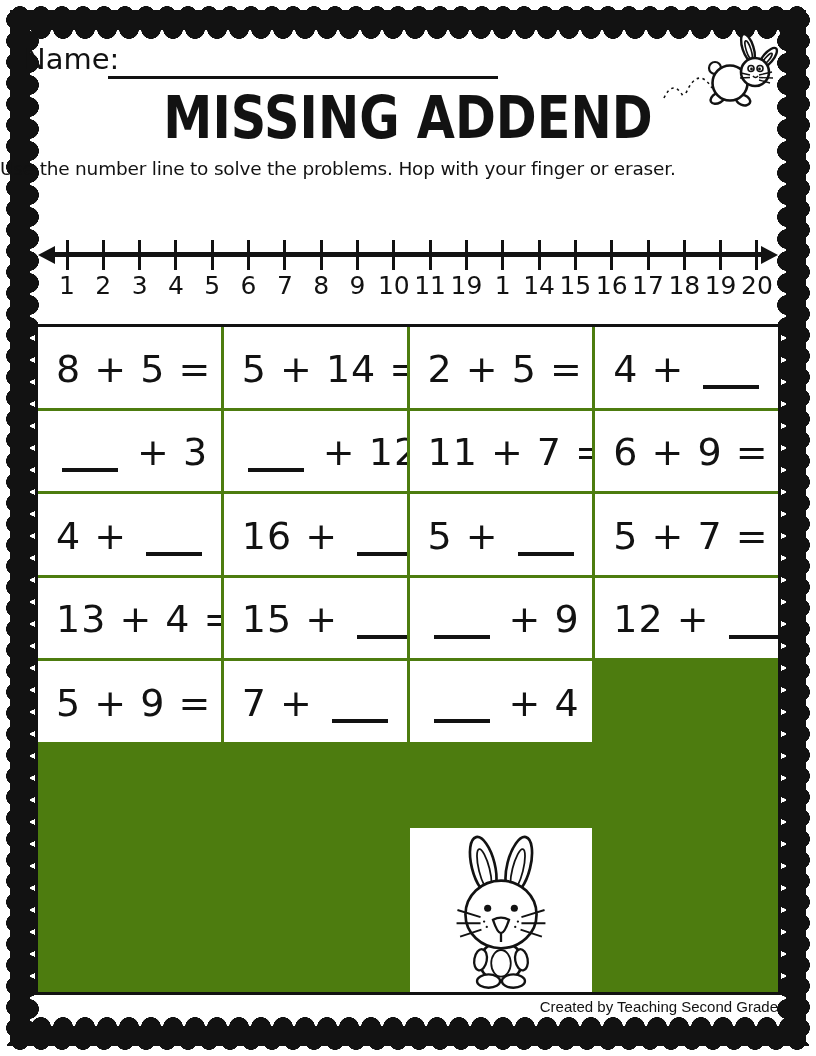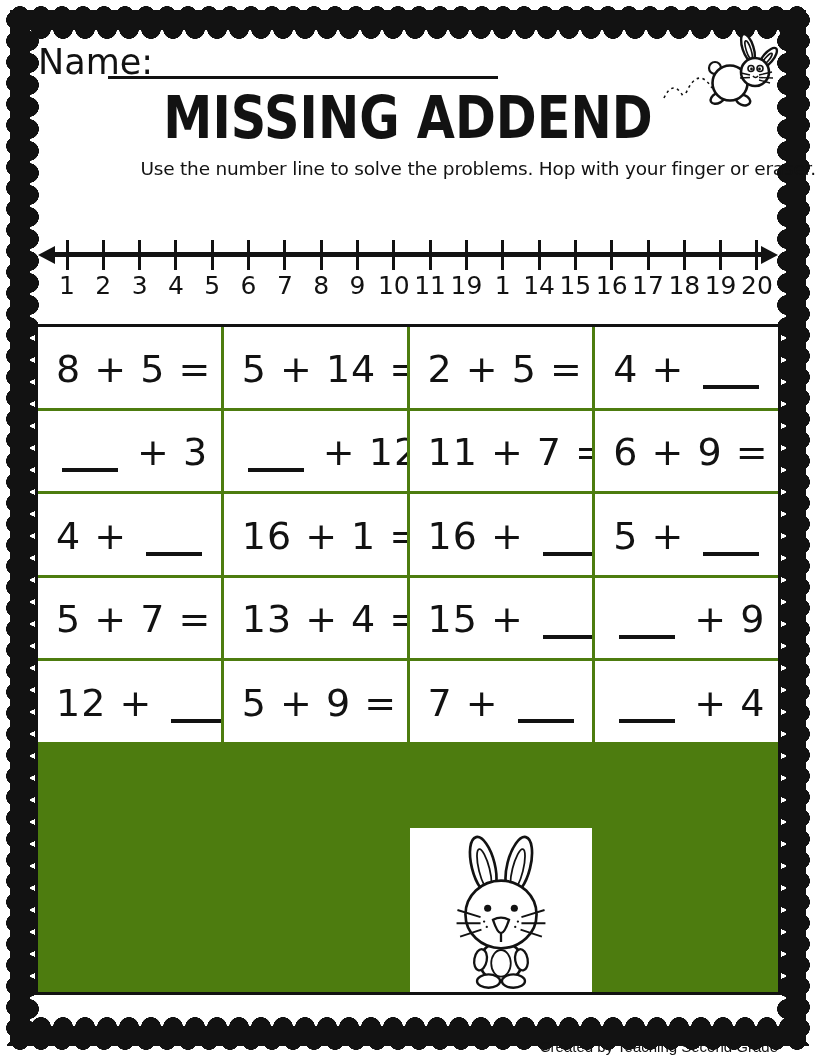--- a/index.html
+++ b/index.html
@@ -28,26 +28,26 @@
     background-image:radial-gradient(circle 10px at 11px 12px,#121212 97%,transparent 100%);
     background-size:22px 11px;}
   .sc-in-left{top:30px;bottom:30px;left:30px;width:11px;background-repeat:repeat-y;
     background-image:radial-gradient(circle 10px at -1px 11px,#121212 97%,transparent 100%);
     background-size:11px 22px;}
   .sc-in-right{top:30px;bottom:30px;right:30px;width:11px;background-repeat:repeat-y;
     background-image:radial-gradient(circle 10px at 12px 11px,#121212 97%,transparent 100%);
     background-size:11px 22px;}
 
   
-  .name-label{position:absolute;left:38px;top:42px;font-size:35px;}
+  .name-label{position:absolute;left:24px;top:42px;font-size:29px;}
   .name-line{position:absolute;left:108px;top:76px;width:390px;height:3px;background:#121212;}
   .title{position:absolute;left:0;right:0;top:84px;margin:0;text-align:center;
          font-size:58px;font-weight:bold;letter-spacing:0;
          transform:scaleX(0.85);transform-origin:50% 50%;white-space:nowrap;}
-  .subtitle{position:absolute;left:0;right:0;top:158px;margin:0;text-align:right;
+  .subtitle{position:absolute;left:0;right:0;top:158px;margin:0;text-align:left;
             font-size:18.5px;letter-spacing:-0.2px;}
   .top-bunny{position:absolute;left:660px;top:30px;width:124px;height:80px;}
 
   
   .numberline{position:absolute;left:40px;right:40px;top:234px;height:72px;}
   .nl-line{position:absolute;left:8px;right:8px;top:18px;height:5px;background:#121212;}
   .nl-arrow{position:absolute;width:0;height:0;top:12px;
             border-top:9px solid transparent;border-bottom:9px solid transparent;}
   .nl-arrow.left{left:-2px;border-right:17px solid #121212;}
   .nl-arrow.right{right:-2px;border-left:17px solid #121212;}
@@ -63,21 +63,21 @@
   .cell{background:#fff;display:flex;align-items:center;padding:0 8px 0 18px;overflow:hidden;}
   .prob{font-size:38px;letter-spacing:1px;white-space:nowrap;}
   .blank{display:inline-block;width:56px;height:34px;border-bottom:4px solid #121212;
          position:relative;top:7px;margin:0 6px;}
   .bunny-cell{grid-column:3;grid-row:7 / span 2;background:#fff;
               display:flex;align-items:center;justify-content:center;}
   .bottom-bunny{width:138px;height:160px;}
 
   
   .attribution{position:absolute;right:38px;top:998px;font-size:15px;
-               font-family:"Liberation Sans",sans-serif;margin-top:40px;}
+               font-family:"Liberation Sans",sans-serif;}
 
   svg .ink{stroke:#121212;fill:#fff;}
   svg .fill{fill:#121212;stroke:none;}
   svg .line{stroke:#121212;fill:none;}
 </style>
 </head>
 <body>
 
 <div class="page">
 
@@ -269,23 +269,20 @@
       <div class="cell">
         <span class="prob">11 + 7 = <span class="blank"></span></span>
       </div>
       <div class="cell">
         <span class="prob">6 + 9 = <span class="blank"></span></span>
       </div>
       <div class="cell">
         <span class="prob">4 + <span class="blank"></span> = 7</span>
       </div>
       <div class="cell">
-        <span class="prob">16 + 1 = <span class="blank"></span></span>
-      </div>
-      <div class="cell">
         <span class="prob">16 + <span class="blank"></span> = 20</span>
       </div>
       <div class="cell">
         <span class="prob">5 + <span class="blank"></span> = 12</span>
       </div>
       <div class="cell">
         <span class="prob">5 + 7 = <span class="blank"></span></span>
       </div>
       <div class="cell">
         <span class="prob">13 + 4 = <span class="blank"></span></span>

